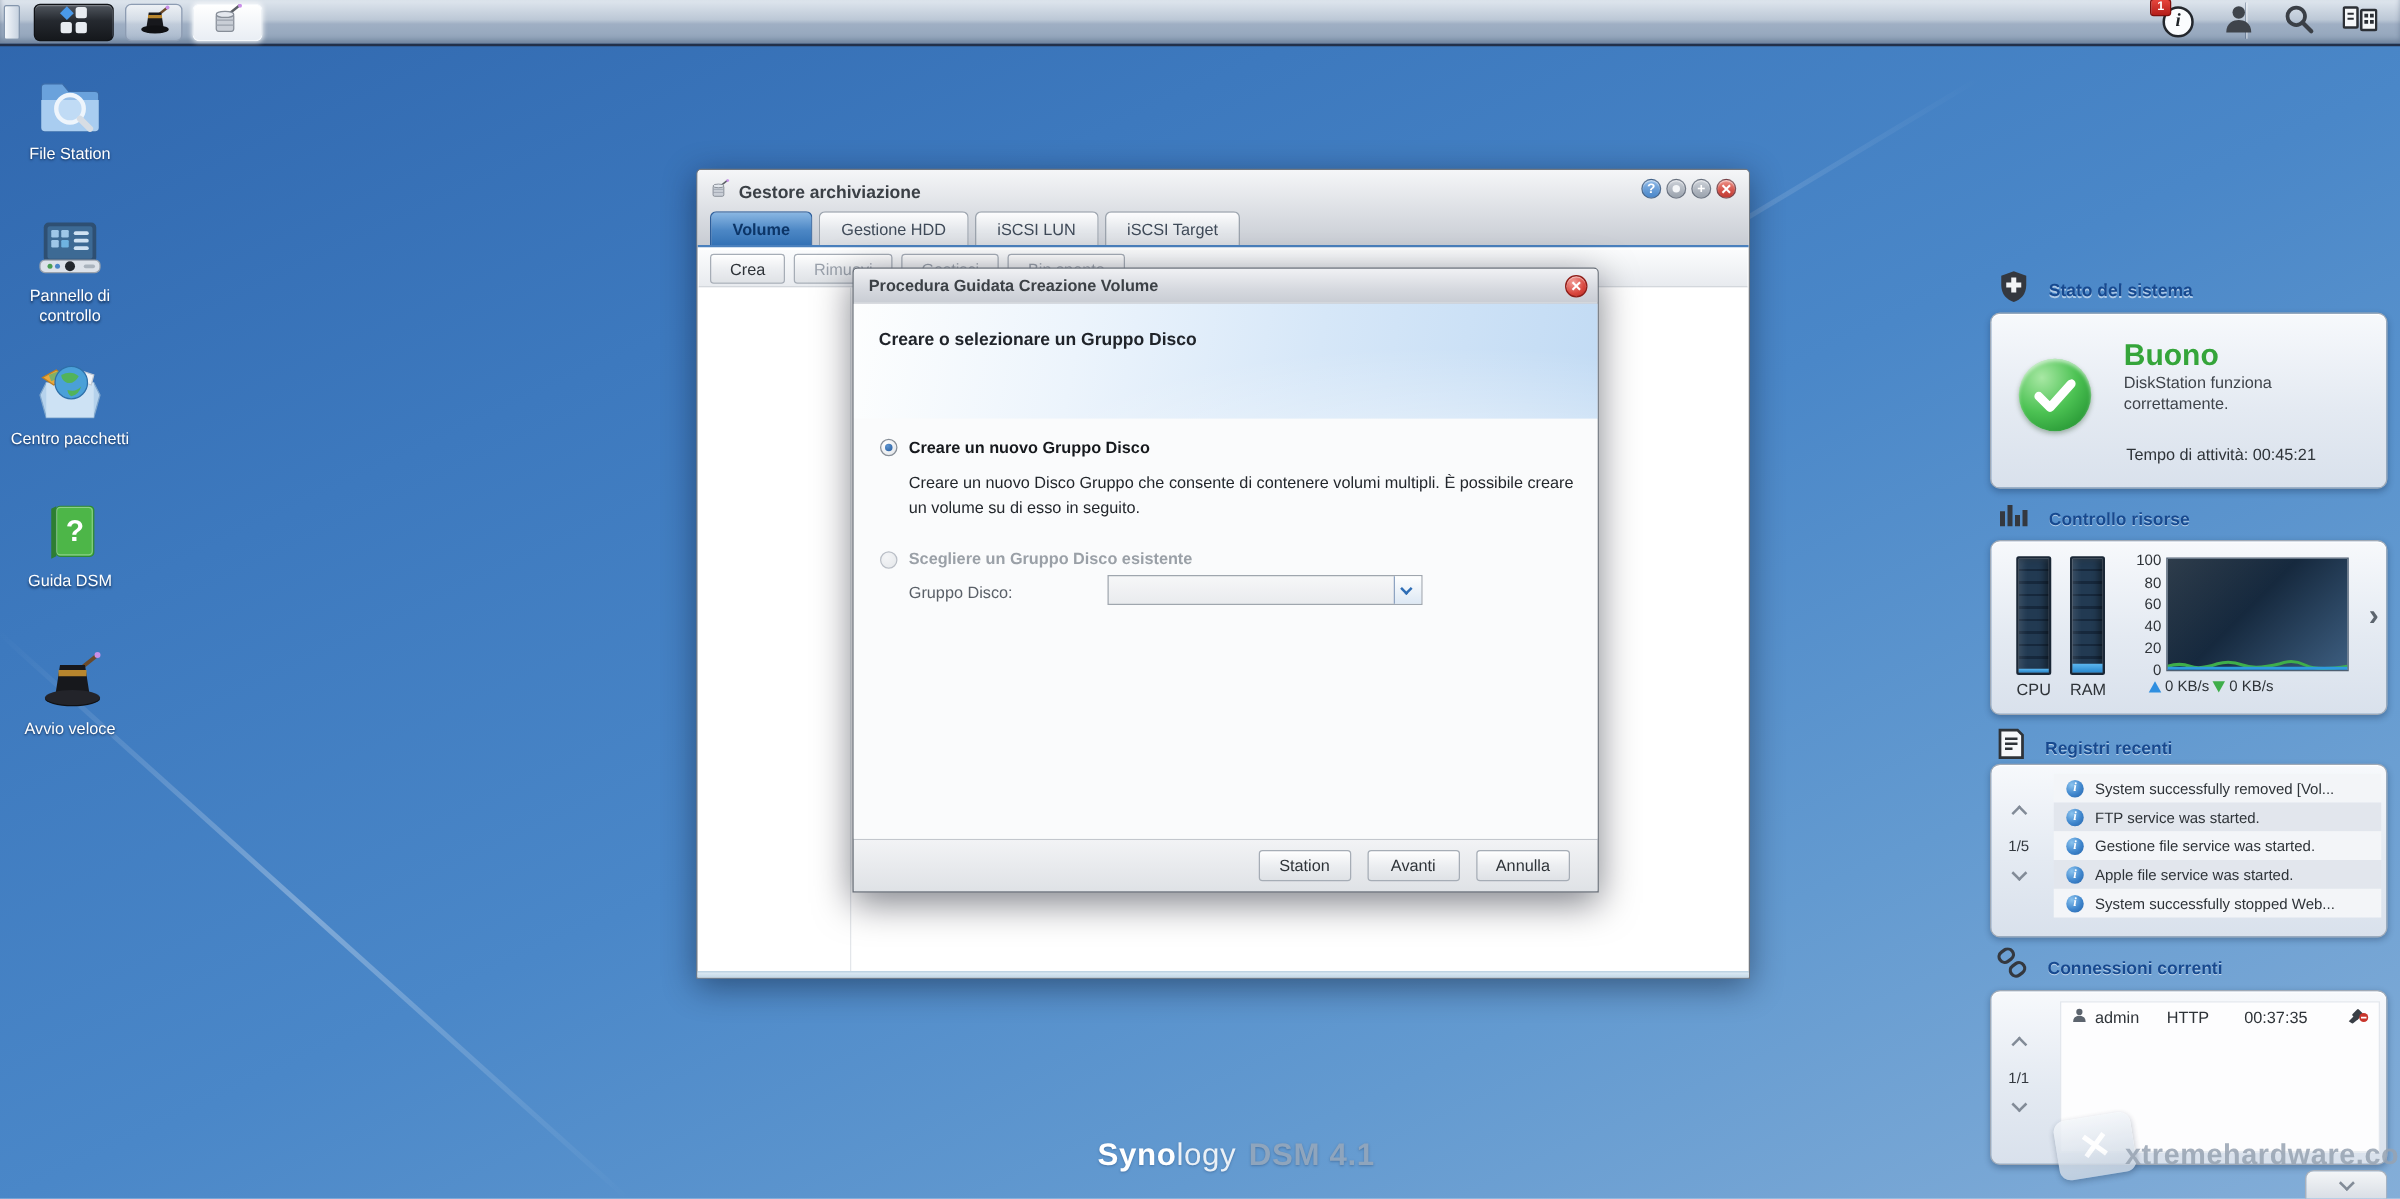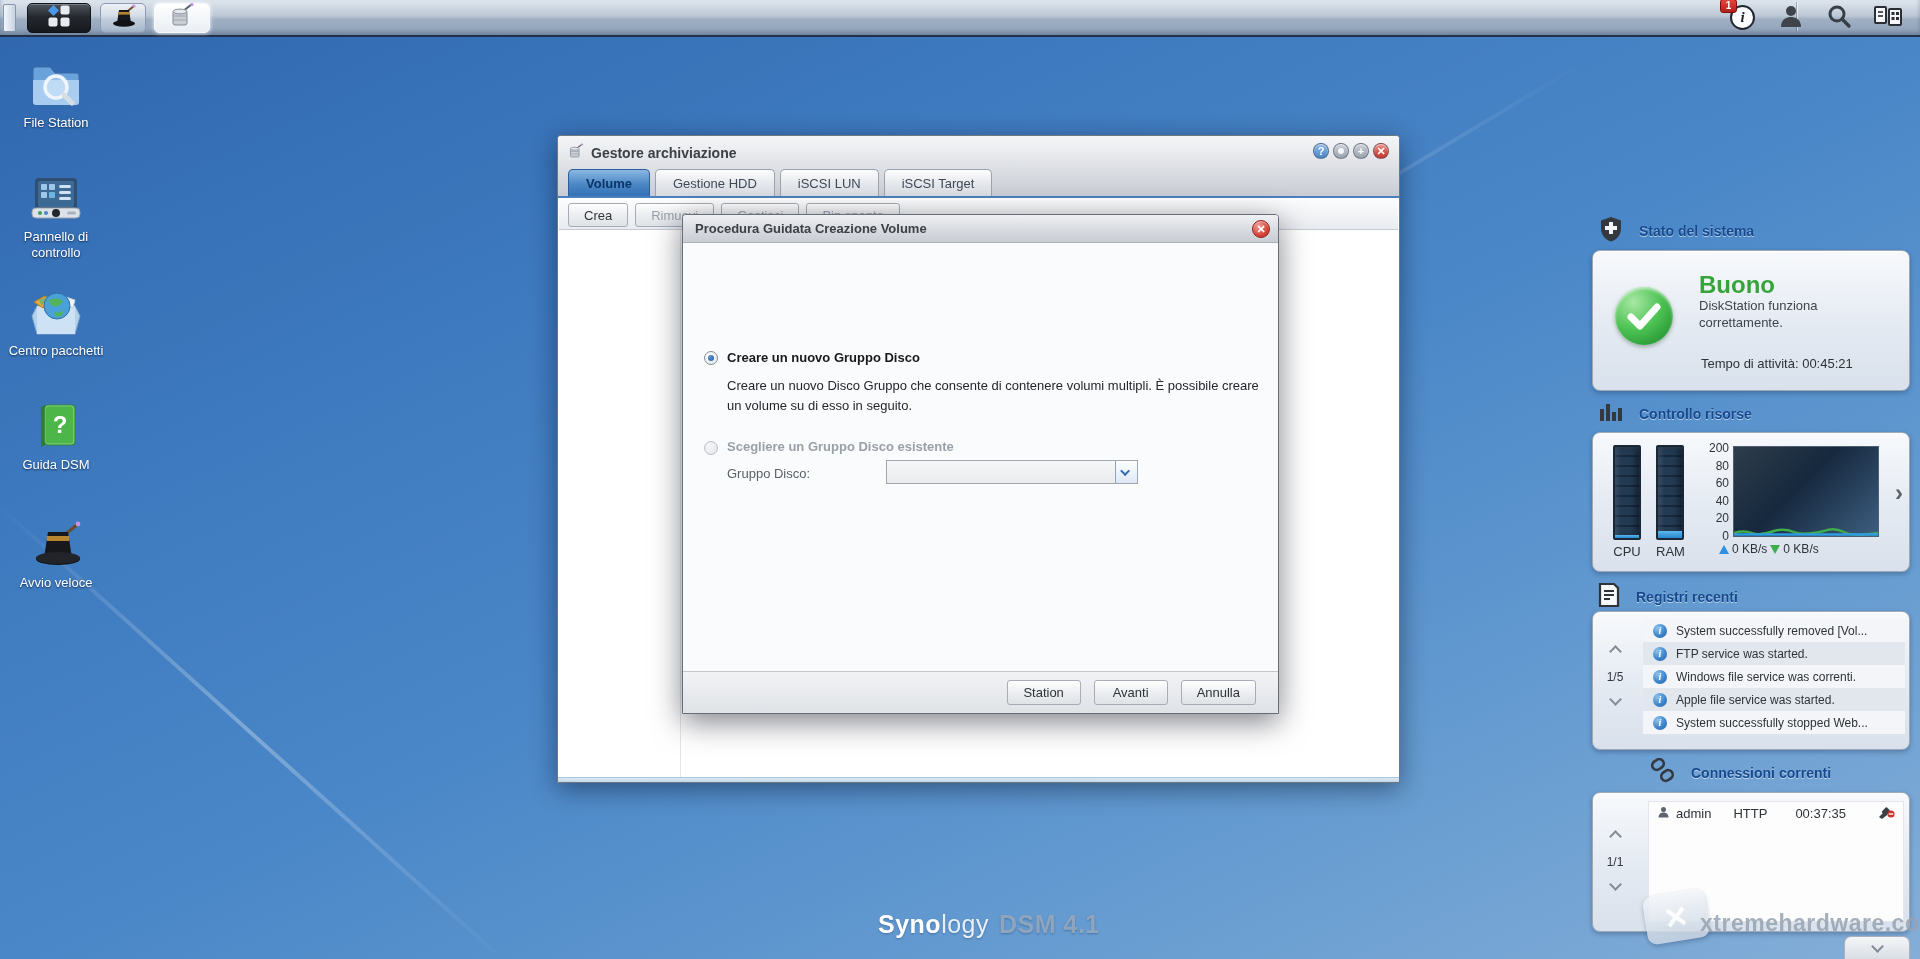--- a/index.html
+++ b/index.html
@@ -383,20 +383,23 @@
     <div class="win-vsep"></div>
   </div>
   <div class="win-bottom"></div>
 </div>
 
 <div class="dlg">
   <div class="dlg-title">
     <span>Procedura Guidata Creazione Volume</span>
     <div class="dlg-close">✕</div>
   </div>
+  <div class="dlg-head">
+    <div class="dlg-heading">Creare o selezionare un Gruppo Disco</div>
+  </div>
 
   <div class="dlg-body">
     <div class="radio sel" style="left:21px;top:16px;"></div>
     <div class="opt-label" style="left:44px;top:15px;">Creare un nuovo Gruppo Disco</div>
     <div class="opt-desc" style="left:44px;top:41px;">Creare un nuovo Disco Gruppo che consente di contenere volumi multipli. È possibile creare un volume su di esso in seguito.</div>
 
     <div class="radio dis" style="left:21px;top:106px;"></div>
     <div class="opt-label dis" style="left:44px;top:104px;">Scegliere un Gruppo Disco esistente</div>
     <div class="field-label" style="left:44px;top:131px;text-align:right;">Gruppo Disco:</div>
     <div class="select" style="left:203px;top:125px;">
@@ -448,21 +451,21 @@
 <div class="wpanel" style="left:1592px;top:432px;height:140px;">
   <div class="gauge" style="left:20px;">
       <div class="fill" style="height:3px;"></div>
     </div>
   <div class="gauge" style="left:63px;">
       <div class="fill" style="height:7px;"></div>
     </div>
   <div class="gauge-label" style="left:20px;">CPU</div>
   <div class="gauge-label" style="left:63px;">RAM</div>
   <div class="axis">
-    <span>200</span>
+    <span>100</span>
     <span>80</span>
     <span>60</span>
     <span>40</span>
     <span>20</span>
     <span>0</span>
   </div>
   <div class="net-chart">
     <div class="sheen"></div>
     <svg width="144" height="89" viewBox="0 0 144 89" style="position:absolute;left:0;top:0;">
       <path d="M0,86 Q10,83 18,86 T40,84 Q50,81 60,85 T90,84 Q100,80 110,85 T144,86" fill="none" stroke="#3fae4a" stroke-width="2.4"></path>
@@ -499,34 +502,34 @@
     <div class="log-row">
         <span class="info-dot">i</span>
         <span>System successfully removed [Vol...</span>
       </div>
     <div class="log-row">
         <span class="info-dot">i</span>
         <span>FTP service was started.</span>
       </div>
     <div class="log-row">
         <span class="info-dot">i</span>
-        <span>Windows file service was correnti.</span>
+        <span>Gestione file service was started.</span>
       </div>
     <div class="log-row">
         <span class="info-dot">i</span>
         <span>Apple file service was started.</span>
       </div>
     <div class="log-row">
         <span class="info-dot">i</span>
         <span>System successfully stopped Web...</span>
       </div>
   </div>
 </div>
 
-<div class="whead" style="left:1650px;top:758px;align-items:center;">
+<div class="whead" style="left:1597px;top:758px;align-items:center;">
   <span>
     <svg width="26" height="26" viewBox="0 0 26 26">
       <rect x="2" y="2" width="12" height="9" rx="4.5" fill="none" stroke="#34383f" stroke-width="2.6" transform="rotate(-35 8 6.5)"></rect>
       <rect x="11" y="13" width="12" height="9" rx="4.5" fill="none" stroke="#34383f" stroke-width="2.6" transform="rotate(-35 17 17.5)"></rect>
     </svg>
   </span>
   <span class="wtitle">Connessioni correnti</span>
 </div>
 <div class="wpanel" style="left:1592px;top:792px;height:140px;">
   <div class="pager" style="top:34px;">

